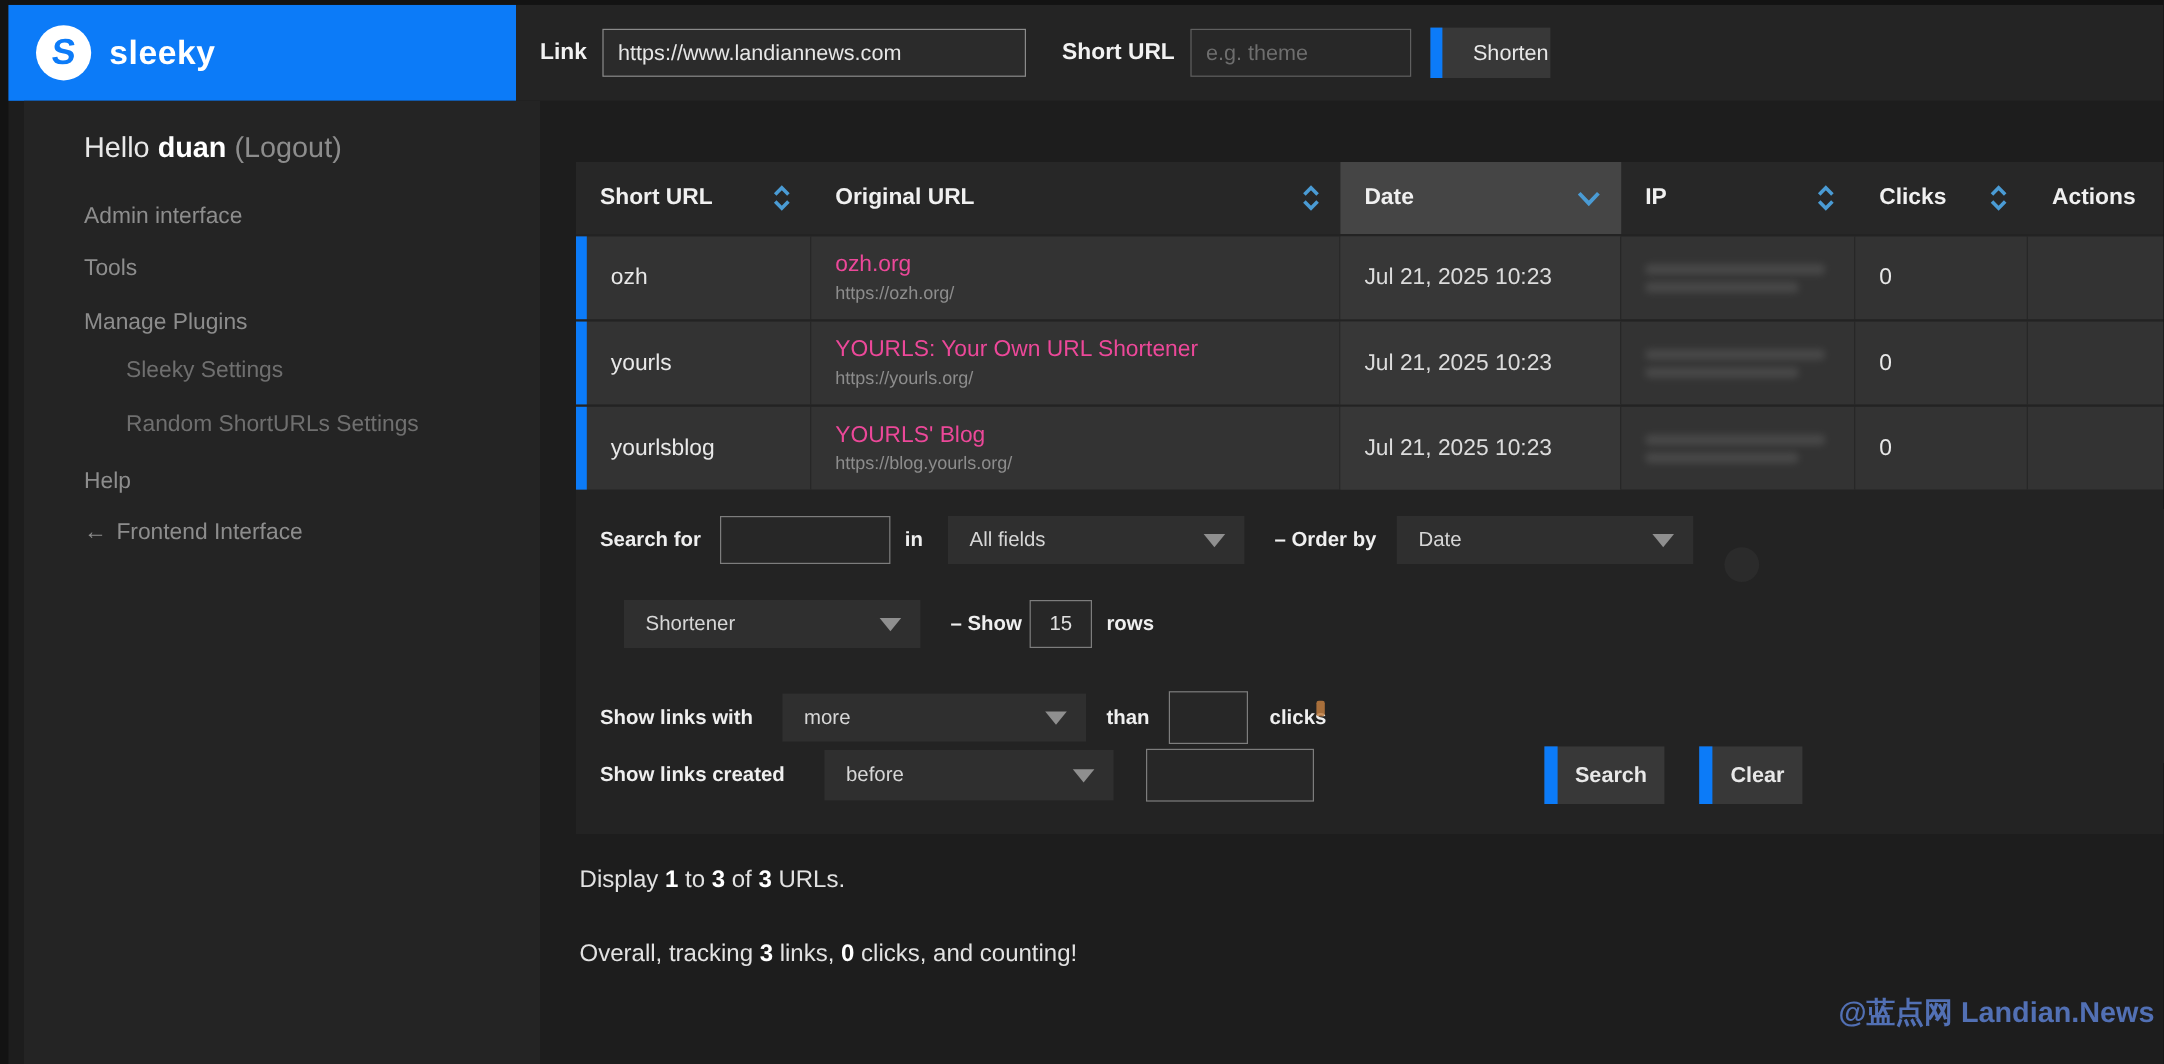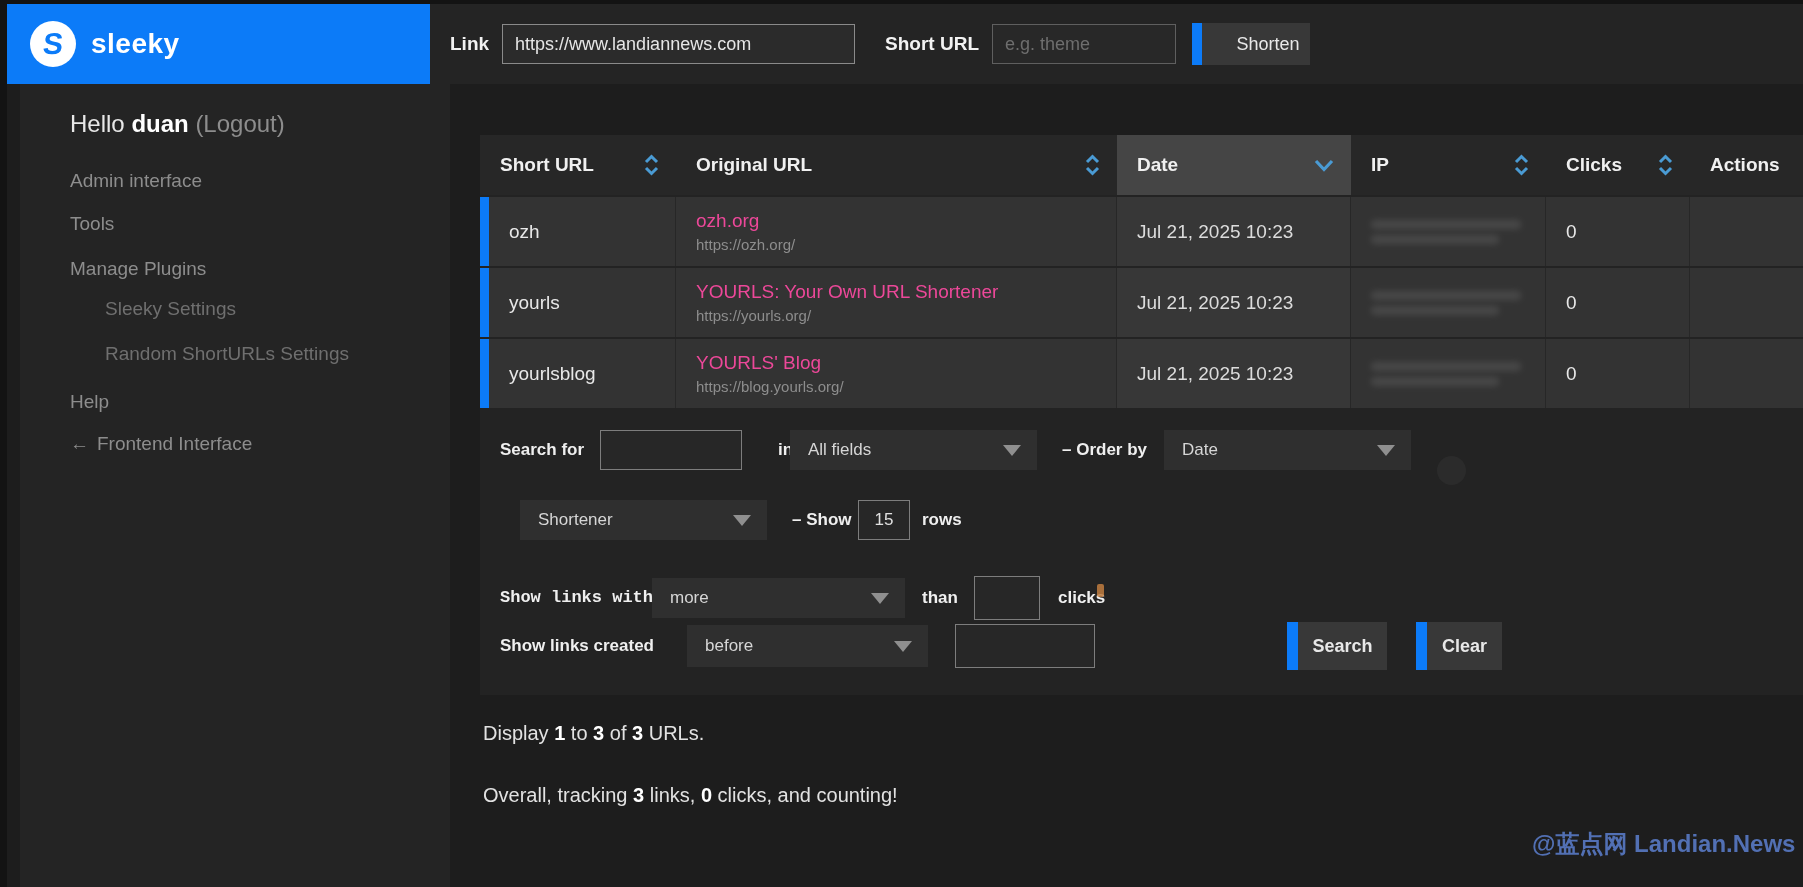--- a/index.html
+++ b/index.html
@@ -26,21 +26,21 @@
   
   .topbar{position:absolute;left:430px;top:4px;width:1373px;height:80px;background:var(--bar);display:flex;align-items:center;}
   .tb-label{color:#f2f2f2;font-size:19px;font-weight:bold;white-space:nowrap;}
   .tb-label.link{margin-left:20px;}
   .tb-input{height:40px;background:#2b2b2b;border:1px solid #8a8a8a;color:#e6e6e6;font-size:18px;padding:0 12px;font-family:inherit;outline:none;}
   .tb-input.link-input{width:353px;margin-left:13px;}
   .tb-label.keyword{margin-left:30px;}
   .tb-input.keyword-input{width:184px;margin-left:13px;border-color:#5f5f5f;background:#282828;}
   .tb-input::placeholder{color:#6e6e6e;}
   .btn{background:#383838;border:none;border-left:10px solid var(--accent);color:#e8e8e8;font-size:18px;font-family:inherit;cursor:pointer;}
-  .shorten-btn{width:118px;height:42px;margin-left:16px;padding-left:24px;}
+  .shorten-btn{width:100px;height:42px;margin-left:16px;padding-left:24px;}
 
   
   .sidebar{position:absolute;left:0;top:84px;width:430px;height:803px;background:var(--bar);margin-left:20px;}
   .greeting{position:absolute;left:50px;top:26px;font-size:24px;color:#e8e8e8;white-space:nowrap;}
   .greeting b{color:#ffffff;}
   .greeting .logout{color:#8d8d8d;cursor:pointer;}
   .side-item{position:absolute;left:50px;font-size:19px;color:#8d8d8d;white-space:nowrap;cursor:pointer;}
   .side-item.sub{left:85px;color:#6f6f6f;}
   .si-0{top:86px;} .si-1{top:129px;} .si-2{top:174px;} .si-3{top:214px;}
   .si-4{top:259px;} .si-5{top:307px;} .si-6{top:349px;}
@@ -215,41 +215,41 @@
         <div class="ip-blur"></div>
         <div class="ip-blur"></div>
       </div>
       <div class="cell c-clicks">0</div>
       <div class="cell c-actions"></div>
     </div>
   </div>
 
   <span class="f-label lh40" style="left:500px;top:430px;">Search for</span>
   <input class="f-input" style="left: 600px; top: 430px; width: 142px; height: 40px;" type="text" value="">
-  <span class="f-label lh40" style="left:778px;top:430px;">in</span>
+  <span class="f-label lh40" style="left:754px;top:430px;">in</span>
   <div class="dropdown" style="left:790px;top:430px;width:247px;height:40px;">
     <span>All fields</span>
     <span class="caret"></span>
   </div>
   <span class="f-label lh40" style="left:1062px;top:430px;">– Order by</span>
   <div class="dropdown" style="left:1164px;top:430px;width:247px;height:40px;">
     <span>Date</span>
     <span class="caret"></span>
   </div>
   <div class="loading-circle"></div>
 
   <div class="dropdown" style="left:520px;top:500px;width:247px;height:40px;">
     <span>Shortener</span>
     <span class="caret"></span>
   </div>
   <span class="f-label lh40" style="left:792px;top:500px;">– Show</span>
   <input class="f-input" style="left: 858px; top: 500px; width: 52px; height: 40px; text-align: center;" type="text" value="15">
   <span class="f-label lh40" style="left:922px;top:500px;">rows</span>
 
-  <span class="f-label lh40" style="left:500px;top:578px;font-family:Liberation Mono, monospace;">Show links with</span>
+  <span class="f-label lh40" style="left:500px;top:578px;">Show links with</span>
   <div class="dropdown" style="left:652px;top:578px;width:253px;height:40px;">
     <span>more</span>
     <span class="caret"></span>
   </div>
   <span class="f-label lh40" style="left:922px;top:578px;">than</span>
   <input class="f-input" style="left: 974px; top: 576px; width: 66px; height: 44px;" type="text" value="">
   <span class="f-label lh40" style="left:1058px;top:578px;">clicks</span>
   <div class="artifact"></div>
 
   <span class="f-label lh44" style="left:500px;top:624px;">Show links created</span>

